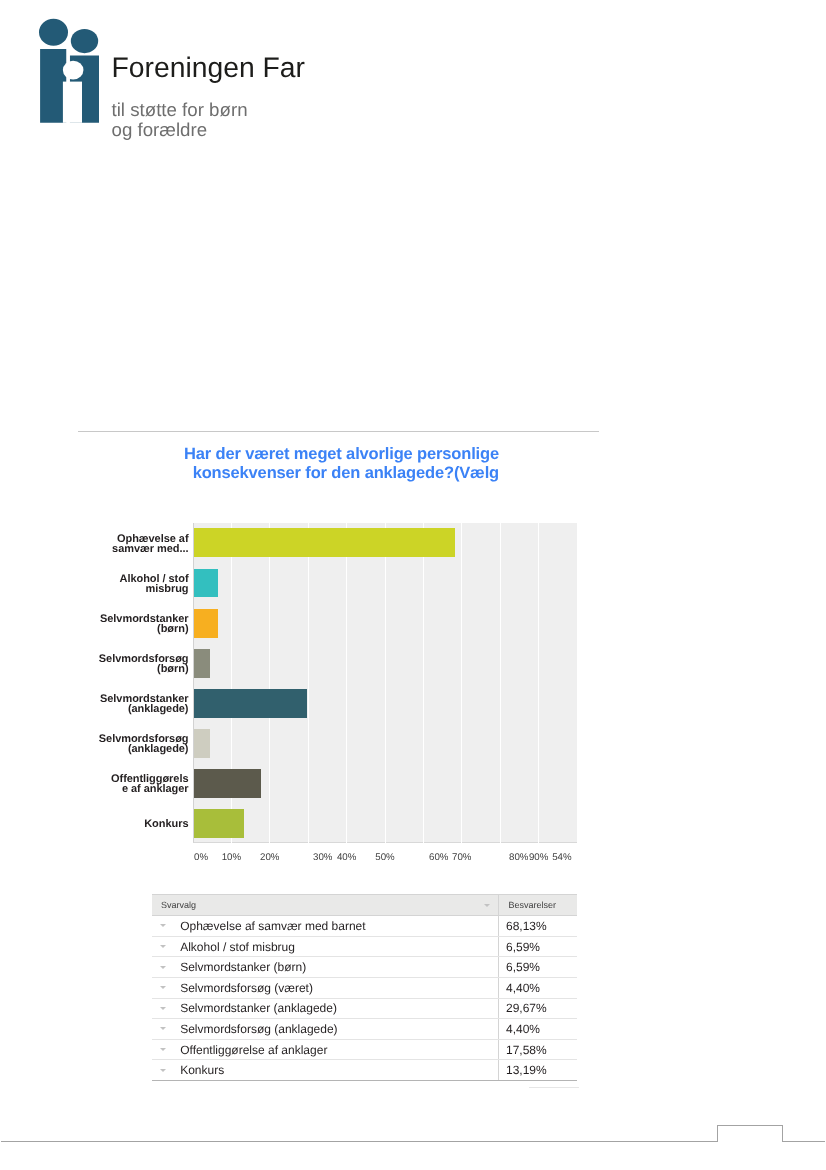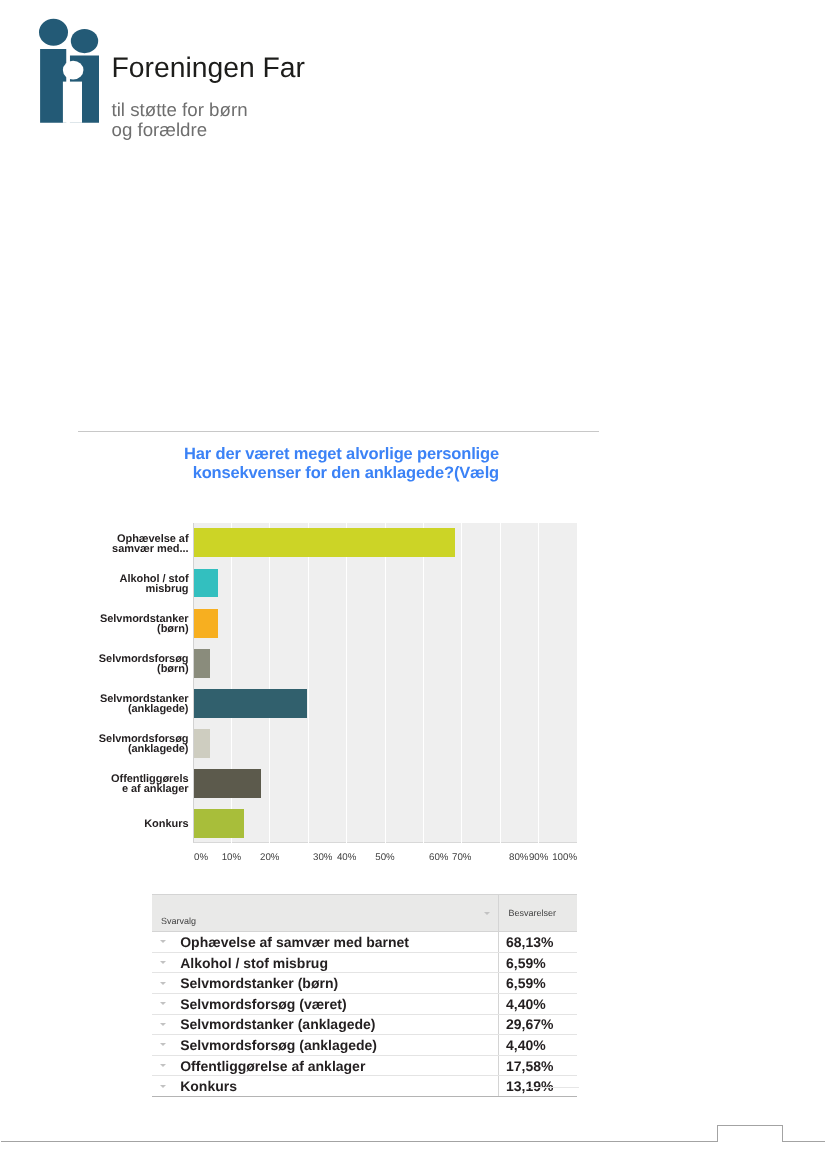--- a/index.html
+++ b/index.html
@@ -38,23 +38,23 @@
   .xtick{position:absolute;font-size:9.7px;color:#3f3f3f;line-height:8px;
          white-space:nowrap;}
 
   
   #resp-table{position:absolute;left:152px;top:894.3px;width:425px;
               border-collapse:collapse;table-layout:fixed;}
   #resp-table th, #resp-table td{margin:0;vertical-align:middle;}
   #resp-table thead th{background:#e9e9e8;height:19.8px;font-weight:normal;
        font-size:9px;color:#404040;text-align:left;
        border-top:1px solid #d4d4d4;border-bottom:1px solid #d4d4d4;}
-  #resp-table .th-sv{padding:16px 0 0 9px;position:relative;}
+  #resp-table .th-sv{padding:0 0 0 9px;position:relative;}
   #resp-table .th-be{padding:0 0 0 10px;border-left:1px solid #d4d4d4;}
-  #resp-table tbody td{height:19.62px;font-size:14px;font-weight:bold;color:#231f20;
+  #resp-table tbody td{height:19.62px;font-size:12px;font-weight:normal;color:#231f20;
        border-bottom:1px solid #e4e4e4;}
   #resp-table .td-label{padding:0 0 0 28.2px;position:relative;}
   #resp-table .td-value{padding:0 0 0 7.5px;border-left:1px solid #d4d4d4;}
   #resp-table tbody tr:last-child td{border-bottom:1px solid #b4b4b4;}
   .row-caret{position:absolute;left:8.2px;top:50%;margin-top:-1.6px;
        width:0;height:0;border-left:3.4px solid transparent;
        border-right:3.4px solid transparent;border-top:3.4px solid #c2c2c2;}
   .hdr-caret{position:absolute;right:7.5px;top:50%;margin-top:-1.6px;
        width:0;height:0;border-left:3.4px solid transparent;
        border-right:3.4px solid transparent;border-top:3.4px solid #c2c2c2;}
@@ -158,21 +158,21 @@
       <div class="xtick" style="left: 194px;">0%</div>
       <div class="xtick" style="left: 221.705px;">10%</div>
       <div class="xtick" style="left: 260.105px;">20%</div>
       <div class="xtick" style="left: 313px;">30%</div>
       <div class="xtick" style="left: 336.905px;">40%</div>
       <div class="xtick" style="left: 375.305px;">50%</div>
       <div class="xtick" style="left: 429px;">60%</div>
       <div class="xtick" style="left: 452.105px;">70%</div>
       <div class="xtick" style="left: 509px;">80%</div>
       <div class="xtick" style="left: 528.905px;">90%</div>
-      <div class="xtick" style="left: 552.219px;">100%</div>
+      <div class="xtick" style="left: 552.219px;">54%</div>
     </div>
 
   <table id="resp-table">
     <colgroup>
         <col style="width:346px">
         <col style="width:79px">
       </colgroup>
     <thead>
       <tr>
         <th class="th-sv">

